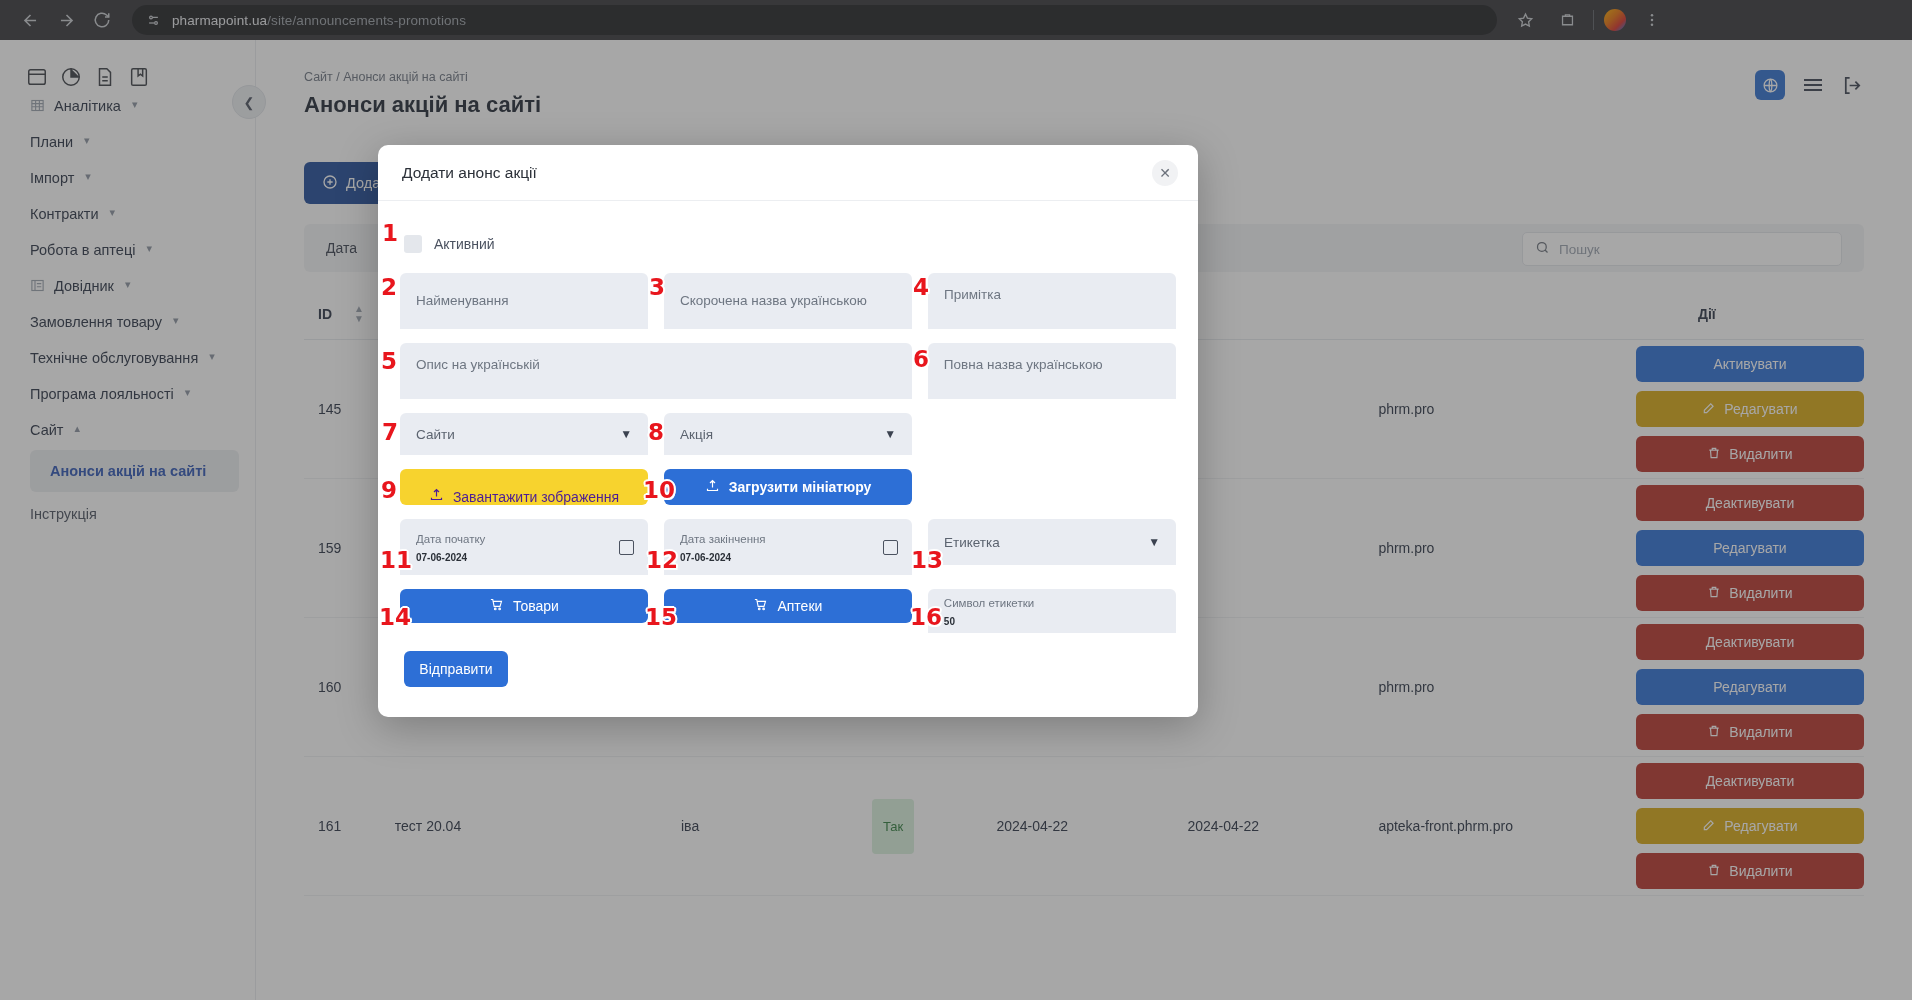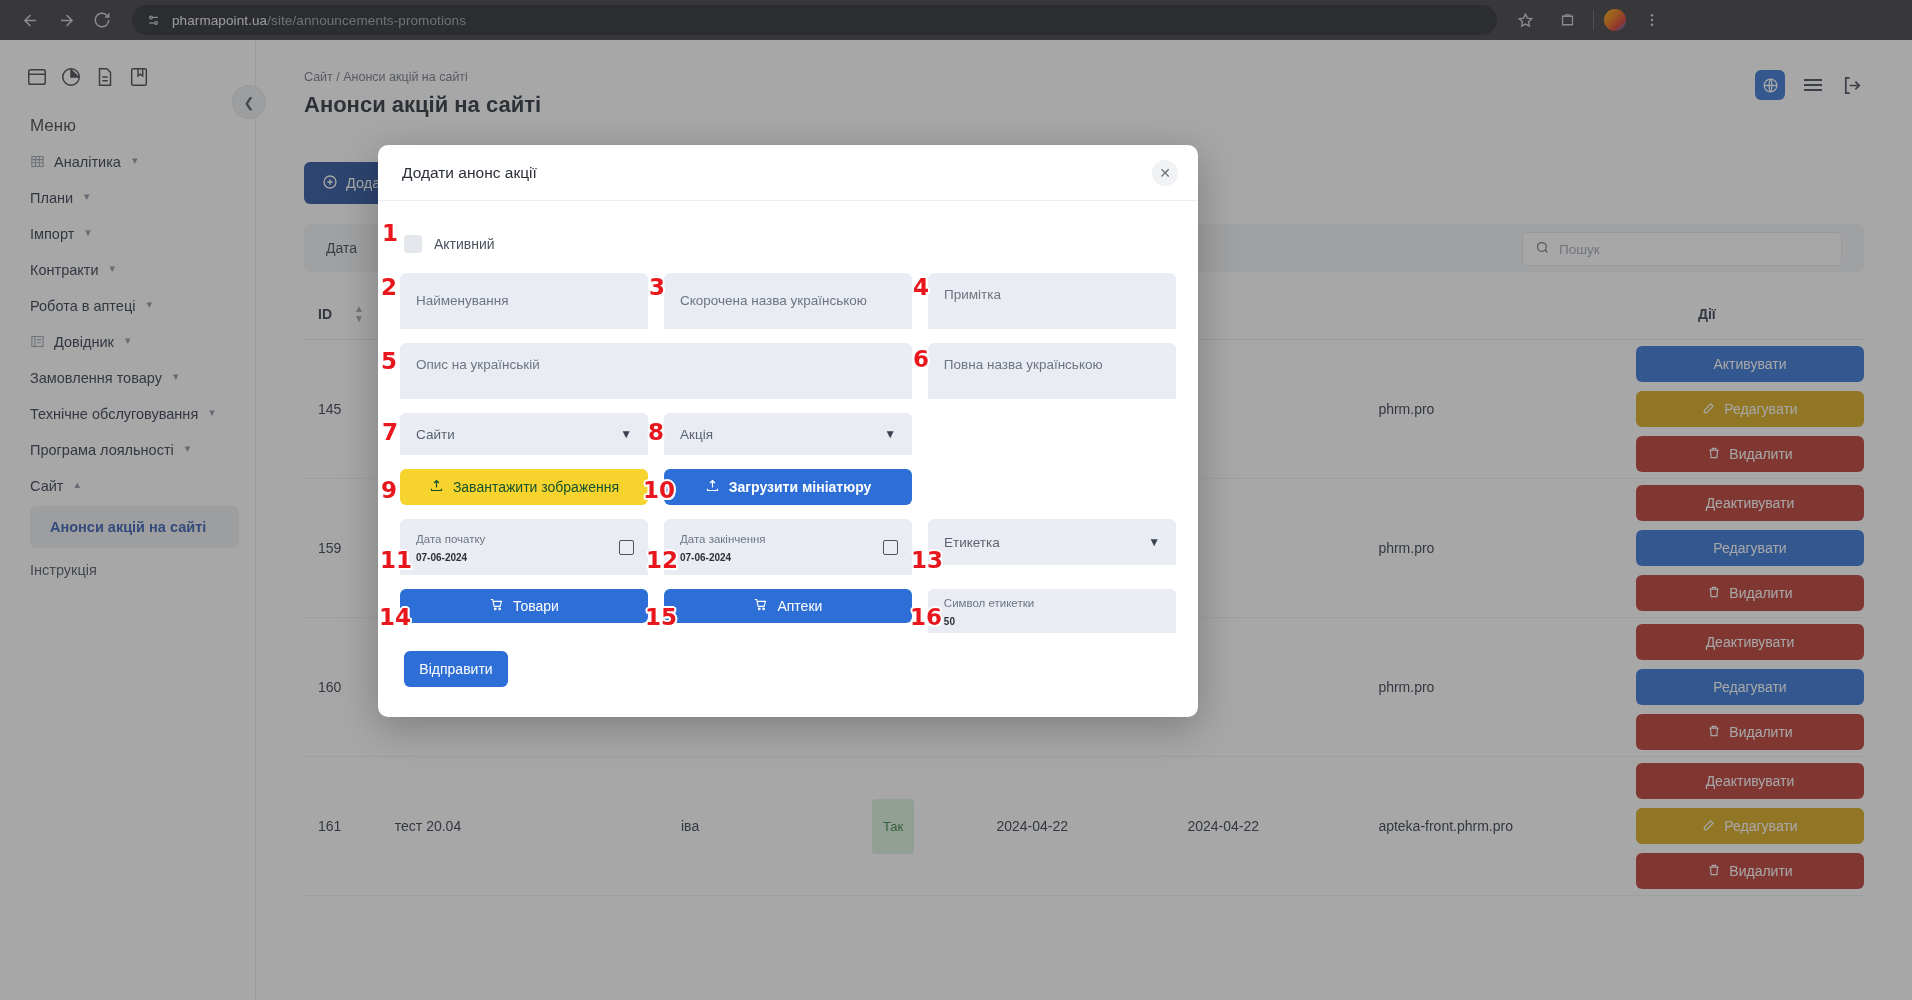--- a/index.html
+++ b/index.html
@@ -188,21 +188,21 @@
     display: flex; align-items: center; justify-content: space-between;
     padding: 0 16px; cursor: pointer;
   }
   .sel .ph { font-size: 13.5px; color: #5b636f; }
   .sel .cv { color: #3b4250; font-size: 12px; }
 
   .ubtn {
     height: 36px; border-radius: 6px; display: flex; align-items: center;
     justify-content: center; gap: 9px; font-size: 14px; cursor: pointer;
   }
-  .ubtn.yellow { background: #f7d32e; color: #14532d; }
+  .ubtn.yellow { background: #f7d32e; color: #4c1d95; align-items: flex-end; }
   .ubtn.blue   { background: #2d6fd6; color: #fff; font-weight: 700; }
 
   .datefld {
     background: #e9ecf2; border-radius: 6px 6px 0 0; height: 56px;
     display: flex; align-items: center; justify-content: space-between;
     padding: 6px 14px 6px 16px;
   }
   .dlbl { font-size: 11.5px; color: #6e7682; line-height: 1.25; }
   .dval { font-size: 10px; color: #2b3038; line-height: 1.3; font-weight: bold; }
   .cal-ico { width: 15px; height: 15px; border: 1.6px solid #4b5260; border-radius: 2px; cursor: pointer; }
@@ -307,21 +307,20 @@
             <path d="M9 12h6M9 16h6"></path>
           </svg>
         </span>
       <span>
           <svg width="22" height="22" viewBox="0 0 24 24" fill="none" stroke="currentColor" stroke-width="1.6">
             <rect x="4" y="3" width="16" height="18" rx="1.5"></rect>
             <path d="M16 3v8l-2.5-2L11 11V3"></path>
           </svg>
         </span>
     </div>
-    <div class="menu-title">Меню</div>
 
     <div class="nav-item">
       <span class="lead-ico">
           <svg width="15" height="15" viewBox="0 0 24 24" fill="none" stroke="currentColor" stroke-width="1.8">
             <rect x="3" y="4" width="18" height="16"></rect>
             <path d="M3 9h18M3 14h18M9 4v16M15 4v16"></path>
           </svg>
         </span>
       <span>Аналітика</span>
       <span class="chev">▾</span>

